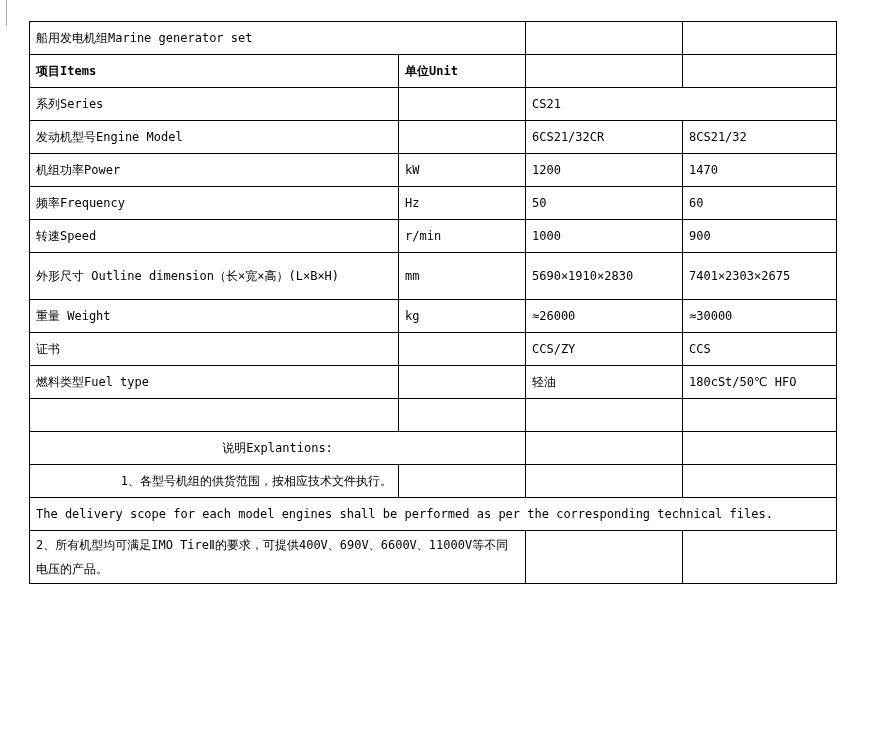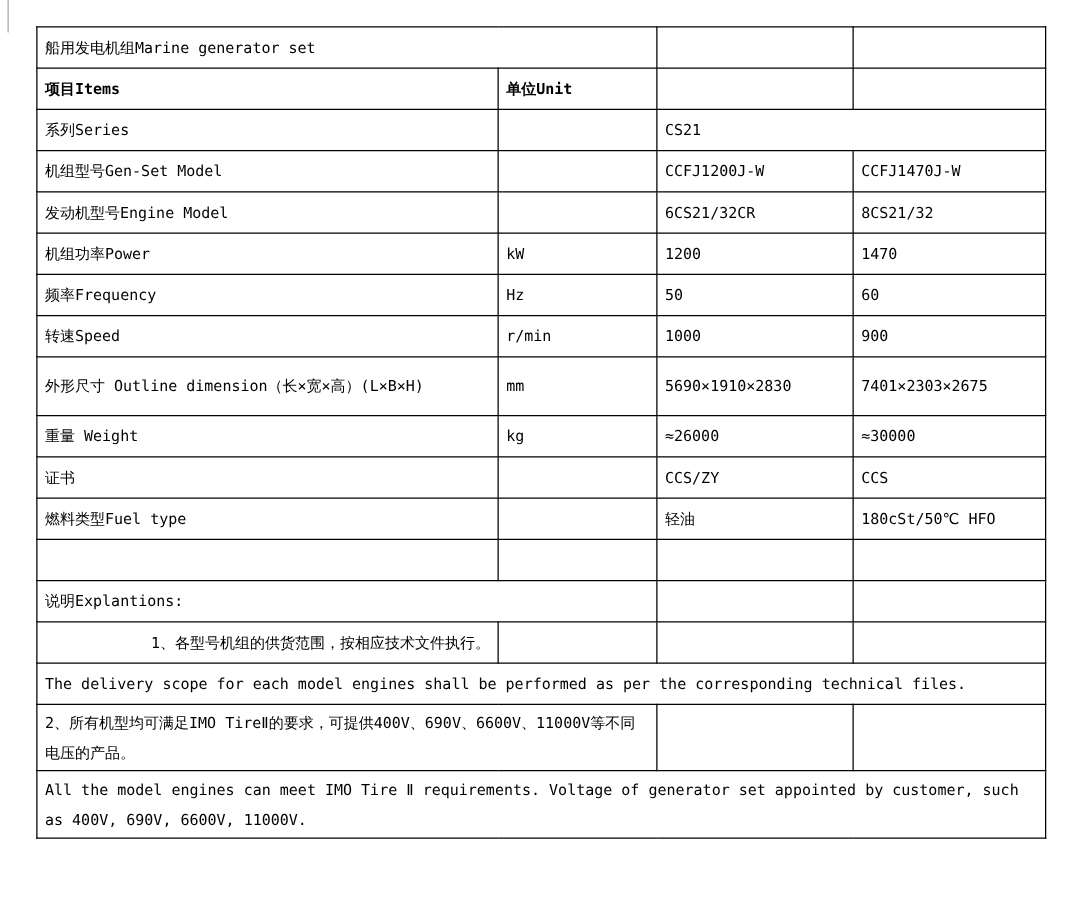--- a/index.html
+++ b/index.html
@@ -67,26 +67,20 @@
           <td>单位Unit</td>
           <td></td>
           <td></td>
         </tr>
         <tr style="height: 33px;">
           <td>系列Series</td>
           <td></td>
           <td colspan="2">CS21</td>
         </tr>
         <tr style="height: 33px;">
-          <td>机组型号Gen-Set Model</td>
-          <td></td>
-          <td>CCFJ1200J-W</td>
-          <td>CCFJ1470J-W</td>
-        </tr>
-        <tr style="height: 33px;">
           <td>发动机型号Engine Model</td>
           <td></td>
           <td>6CS21/32CR</td>
           <td>8CS21/32</td>
         </tr>
         <tr style="height: 33px;">
           <td>机组功率Power</td>
           <td>kW</td>
           <td>1200</td>
           <td>1470</td>
@@ -126,37 +120,34 @@
           <td></td>
           <td>轻油</td>
           <td>180cSt/50℃ HFO</td>
         </tr>
         <tr style="height: 33px;">
           <td></td>
           <td></td>
           <td></td>
           <td></td>
         </tr>
-        <tr style="height: 33px;">
+        <tr style="height: 33px; text-align: center;">
           <td colspan="2">说明Explantions:</td>
           <td></td>
           <td></td>
         </tr>
         <tr style="height: 33px; text-align: right;">
           <td>1、各型号机组的供货范围，按相应技术文件执行。</td>
           <td></td>
           <td></td>
           <td></td>
         </tr>
         <tr style="height: 33px;">
           <td colspan="4">The delivery scope for each model engines shall be performed as per the corresponding technical files.</td>
         </tr>
         <tr style="height: 53px;">
           <td colspan="2">2、所有机型均可满足IMO TireⅡ的要求，可提供400V、690V、6600V、11000V等不同电压的产品。</td>
           <td></td>
           <td></td>
         </tr>
-        <tr style="height: 54px;">
-          <td colspan="4">All the model engines can meet IMO Tire Ⅱ requirements. Voltage of generator set appointed by customer, such as 400V, 690V, 6600V, 11000V.</td>
-        </tr>
       </tbody>
   </table>
 </div>
 
 </body></html>

